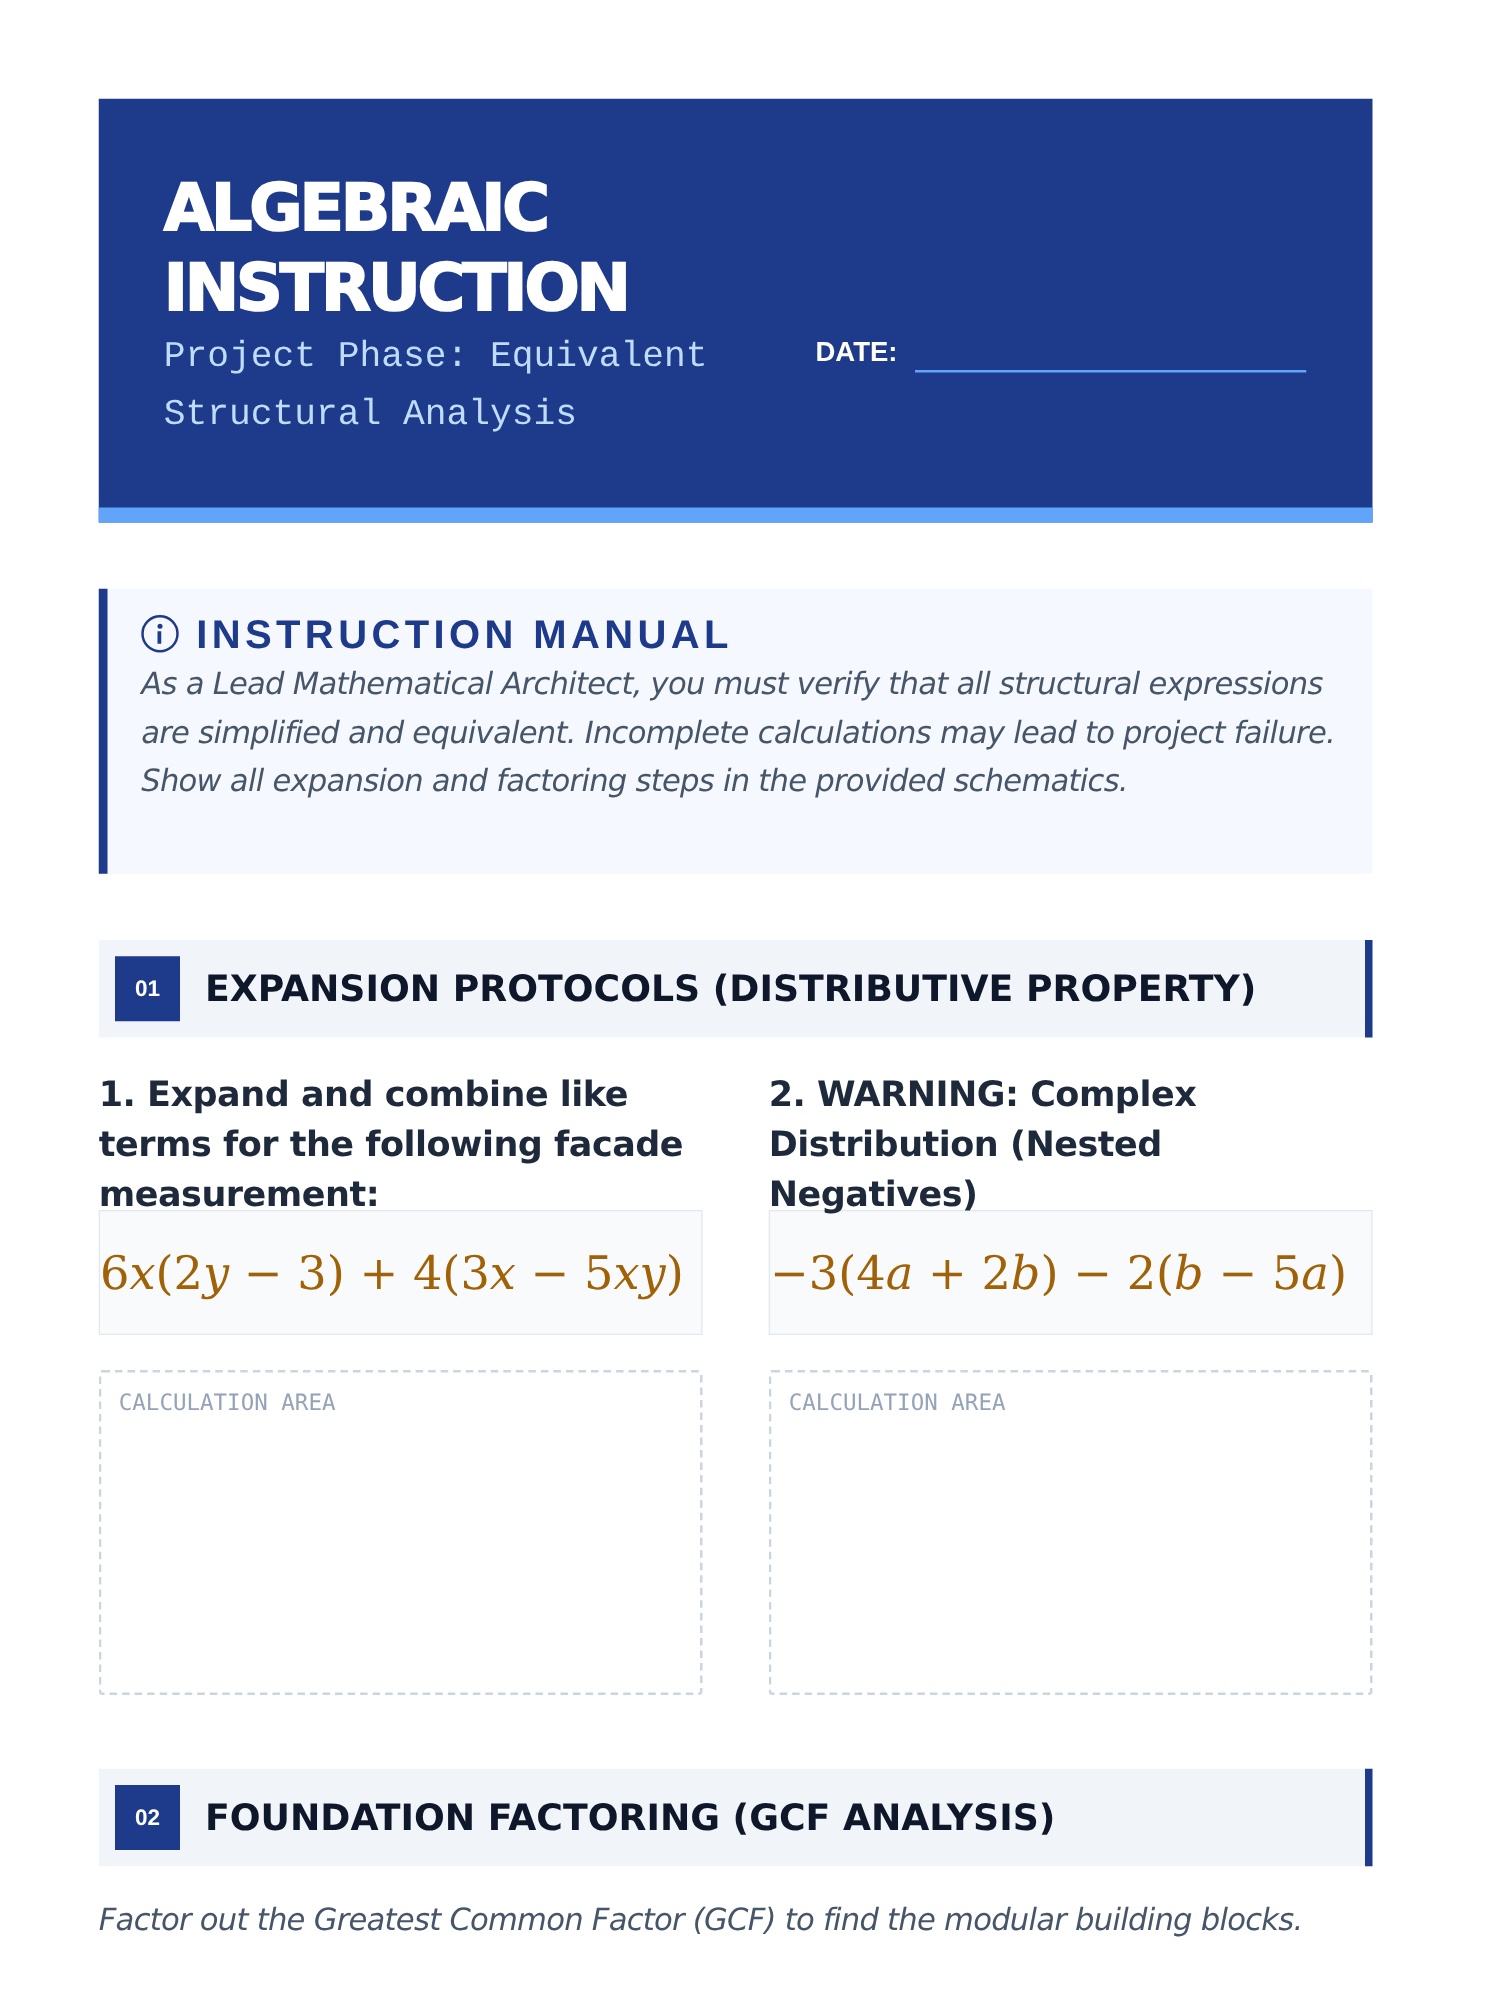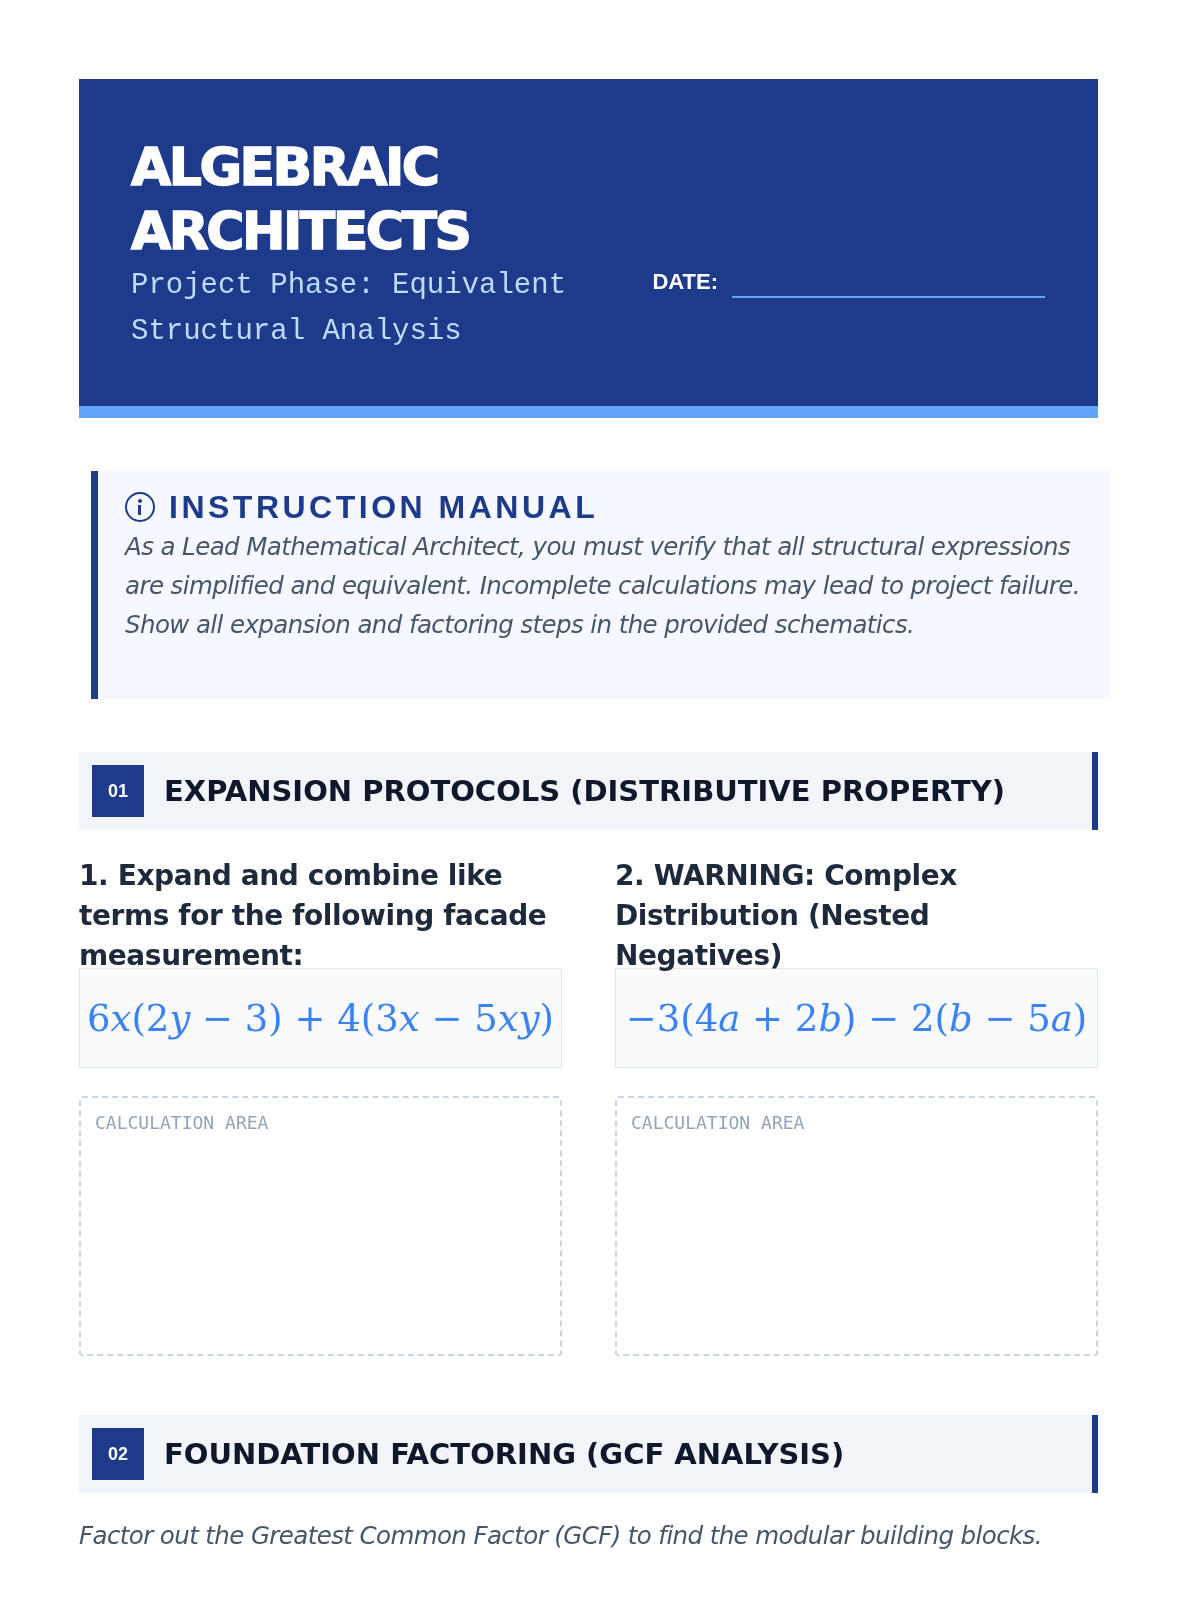--- a/index.html
+++ b/index.html
@@ -31,21 +31,20 @@
     .meta-cad .meta-label { width: 56px; }
     .meta-cad .meta-line { width: 298px; margin-bottom: 8px; }
     .meta-date { left: 572px; top: 186px; }
     .meta-date .meta-label { width: 67px; }
     .meta-date .meta-line { width: 313px; margin-bottom: 0px; }
 
     .instructions {
       position: absolute; left: 79px; top: 471px; width: 1019px; height: 228px;
       background: #f5f9ff; border-left: 7px solid #1e3a8a;
       padding: 16px 18px 0 27px;
-      margin-left: 12px;
     }
     .inst-head { display: flex; align-items: center; height: 40px; }
     .info-icon {
       width: 30px; height: 30px; border: 2.5px solid #1e3a8a; border-radius: 50%;
       position: relative; margin-right: 14px;
     }
     .info-icon::before { content: ""; position: absolute; left: 10.5px; top: 5px; width: 4px; height: 4px; border-radius: 50%; background: #1e3a8a; }
     .info-icon::after { content: ""; position: absolute; left: 11px; top: 11px; width: 3px; height: 10px; background: #1e3a8a; }
     .inst-title {
       font-family: "Liberation Sans", sans-serif; font-weight: 700; font-size: 32px;
@@ -71,22 +70,22 @@
       font-size: 29px; color: #0f172a; letter-spacing: 0px;
     }
 
     .problem { position: absolute; width: 483px; }
     .problem-prompt {
       font-family: "DejaVu Sans", sans-serif; font-weight: 700; font-size: 28px;
       line-height: 40px; color: #1e293b; height: 80px; letter-spacing: -0.4px;
     }
     .expr-box {
       margin-top: 32px; height: 100px; background: #f8fafc; border: 1.5px solid #e2e8f0;
-      display: flex; align-items: center; justify-content: center;
-      font-family: "DejaVu Serif", serif; font-size: 37px; color: #3b82f6;
+      display: flex; align-items: center; 
+      font-family: "DejaVu Serif", serif; font-size: 37px; color: #a16207;
     }
     .expr-box i { font-style: italic; }
     .calc-area {
       margin-top: 28px; height: 260px; border: 2.5px dashed #cbd5e1; border-radius: 3px;
       padding: 14px 14px;
     }
     .calc-label {
       font-family: "DejaVu Sans Mono", monospace; font-size: 18px; color: #94a3b8;
       letter-spacing: 0px;
     }
@@ -96,21 +95,21 @@
       font-family: "DejaVu Sans", sans-serif; font-style: italic; font-size: 24.5px;
       color: #475569; letter-spacing: -0.6px; white-space: nowrap;
     }
   </style>
 </head>
 <body>
 
 <div class="header">
   <div class="title">
     <div>ALGEBRAIC</div>
-    <div>ARCHITECTS</div>
+    <div>INSTRUCTION</div>
   </div>
   <div class="subtitle">Project Phase: Equivalent Structural Analysis</div>
 
 
   <div class="meta-row meta-date">
     <div class="meta-label">DATE:</div>
     <div class="meta-line"></div>
   </div>
 </div>
 

